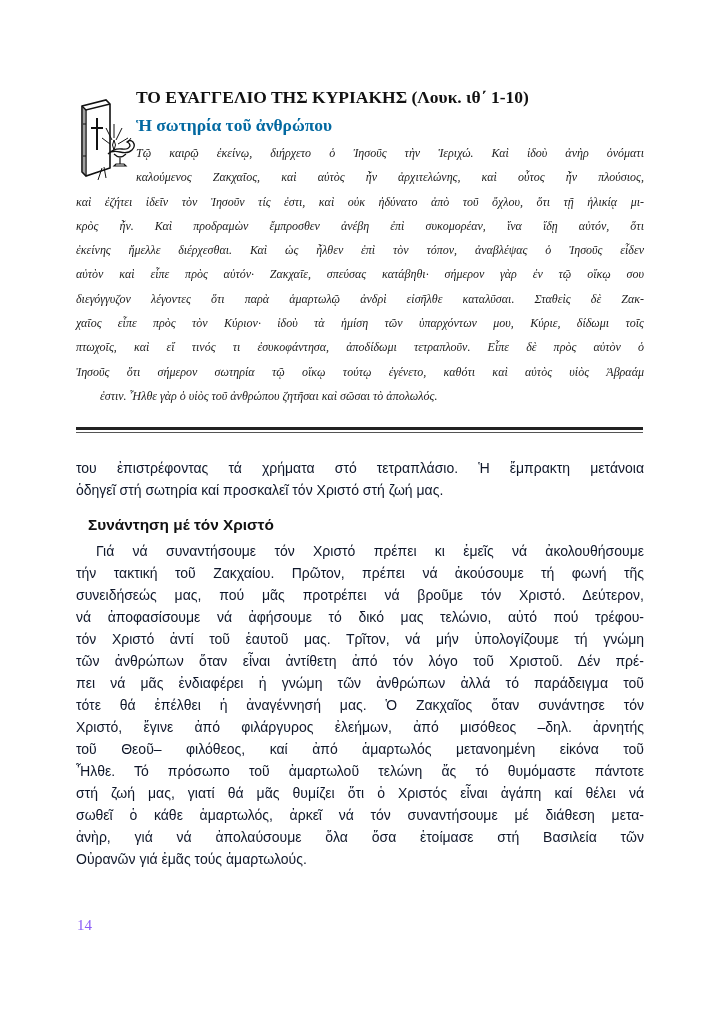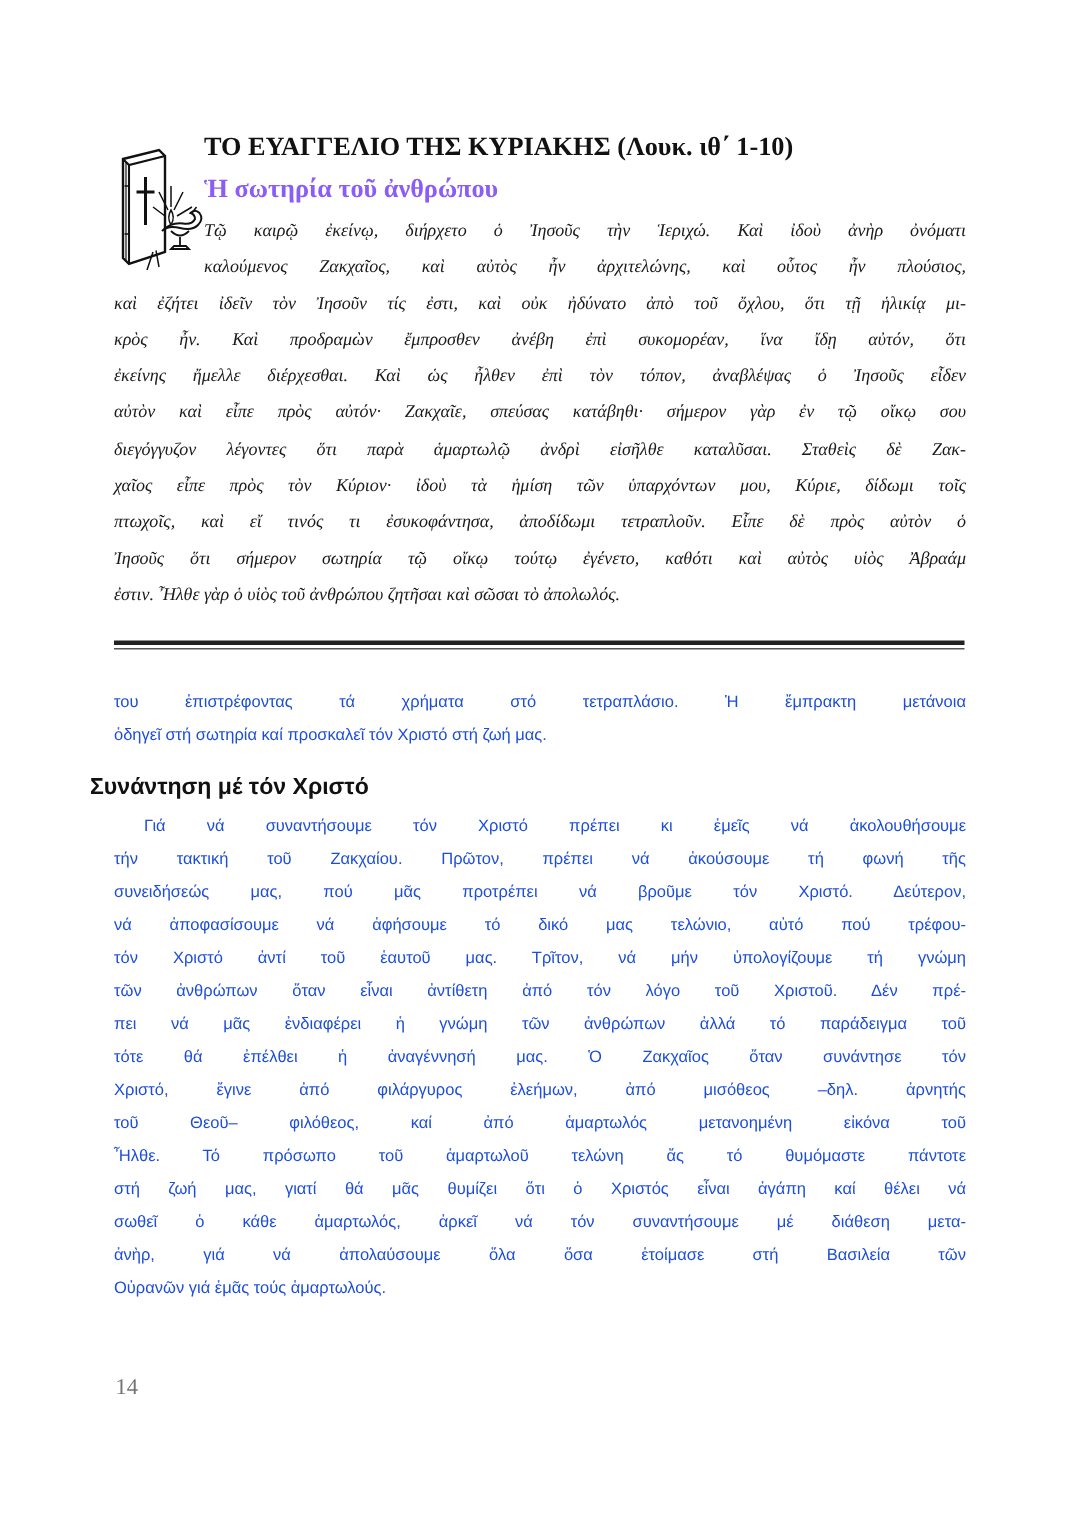--- a/index.html
+++ b/index.html
@@ -9,54 +9,54 @@
     .gospel-box { position: absolute; left: 76px; top: 86px; width: 568px; }
     .icon-wrap { position: absolute; left: 0; top: 12px; width: 64px; height: 84px; }
     .title {
       position: absolute; left: 60px; top: 0; width: 510px;
       font-family: "Liberation Serif", "DejaVu Serif", serif;
       font-weight: bold; font-size: 17.5px; line-height: 22px; white-space: nowrap; color: #111;
     }
     .subtitle {
       position: absolute; left: 60px; top: 28px;
       font-family: "Liberation Serif", "DejaVu Serif", serif;
-      font-weight: bold; font-size: 17.5px; line-height: 22px; white-space: nowrap; color: #8b5cf6;
+      font-weight: bold; font-size: 17.5px; line-height: 22px; white-space: nowrap; color: #0369a1;
     }
     .scripture {
       position: absolute; left: 0; top: 55px; width: 568px;
       font-family: "Liberation Serif", "DejaVu Serif", serif;
       font-style: italic; font-size: 12px; line-height: 24.3px; color: #1a1a1a;
     }
     .scripture .line { display: block; text-align: justify; text-align-last: justify; white-space: nowrap; height: 24.3px; overflow: visible; }
     .scripture .line.indent { padding-left: 60px; }
-    .scripture .line.last { text-align-last: left; }
+    .scripture .line.last { text-align-last: left; margin-left: 24px; }
 
     .rule { position: absolute; left: 76px; top: 427px; width: 567px; }
     .rule .thick { height: 3px; background: #222; }
     .rule .thin { height: 1px; background: #555; margin-top: 2px; }
 
     .body-text {
       position: absolute; left: 76px; top: 457px; width: 568px;
       font-family: "Liberation Sans", "DejaVu Sans", sans-serif;
-      font-size: 11px; line-height: 22px; color: #1d4ed8;
+      font-size: 14px; line-height: 22px; color: #0f172a;
     }
     .body-text .line { display: block; text-align: justify; text-align-last: justify; white-space: nowrap; height: 22px; }
     .body-text .line.last { text-align-last: left; }
     .body-text .line.indent { padding-left: 20px; }
     .section-heading {
-      position: absolute; left: 60px; top: 514px;
+      position: absolute; left: 88px; top: 514px;
       font-family: "Liberation Sans", "DejaVu Sans", sans-serif;
       font-weight: bold; font-size: 15.4px; line-height: 22px; color: #111;
     }
     .body-text.second { top: 540px; }
 
     .page-number {
       position: absolute; left: 77px; top: 916px;
       font-family: "Liberation Serif", "DejaVu Serif", serif;
-      font-size: 15px; line-height: 18px; color: #737373;
+      font-size: 15px; line-height: 18px; color: #8b5cf6;
     }
   </style>
 </head>
 <body>
 
 <div class="page">
 
   <div class="gospel-box">
     <div class="icon-wrap">
       <svg width="64" height="84" viewBox="0 0 64 84" xmlns="http://www.w3.org/2000/svg">

